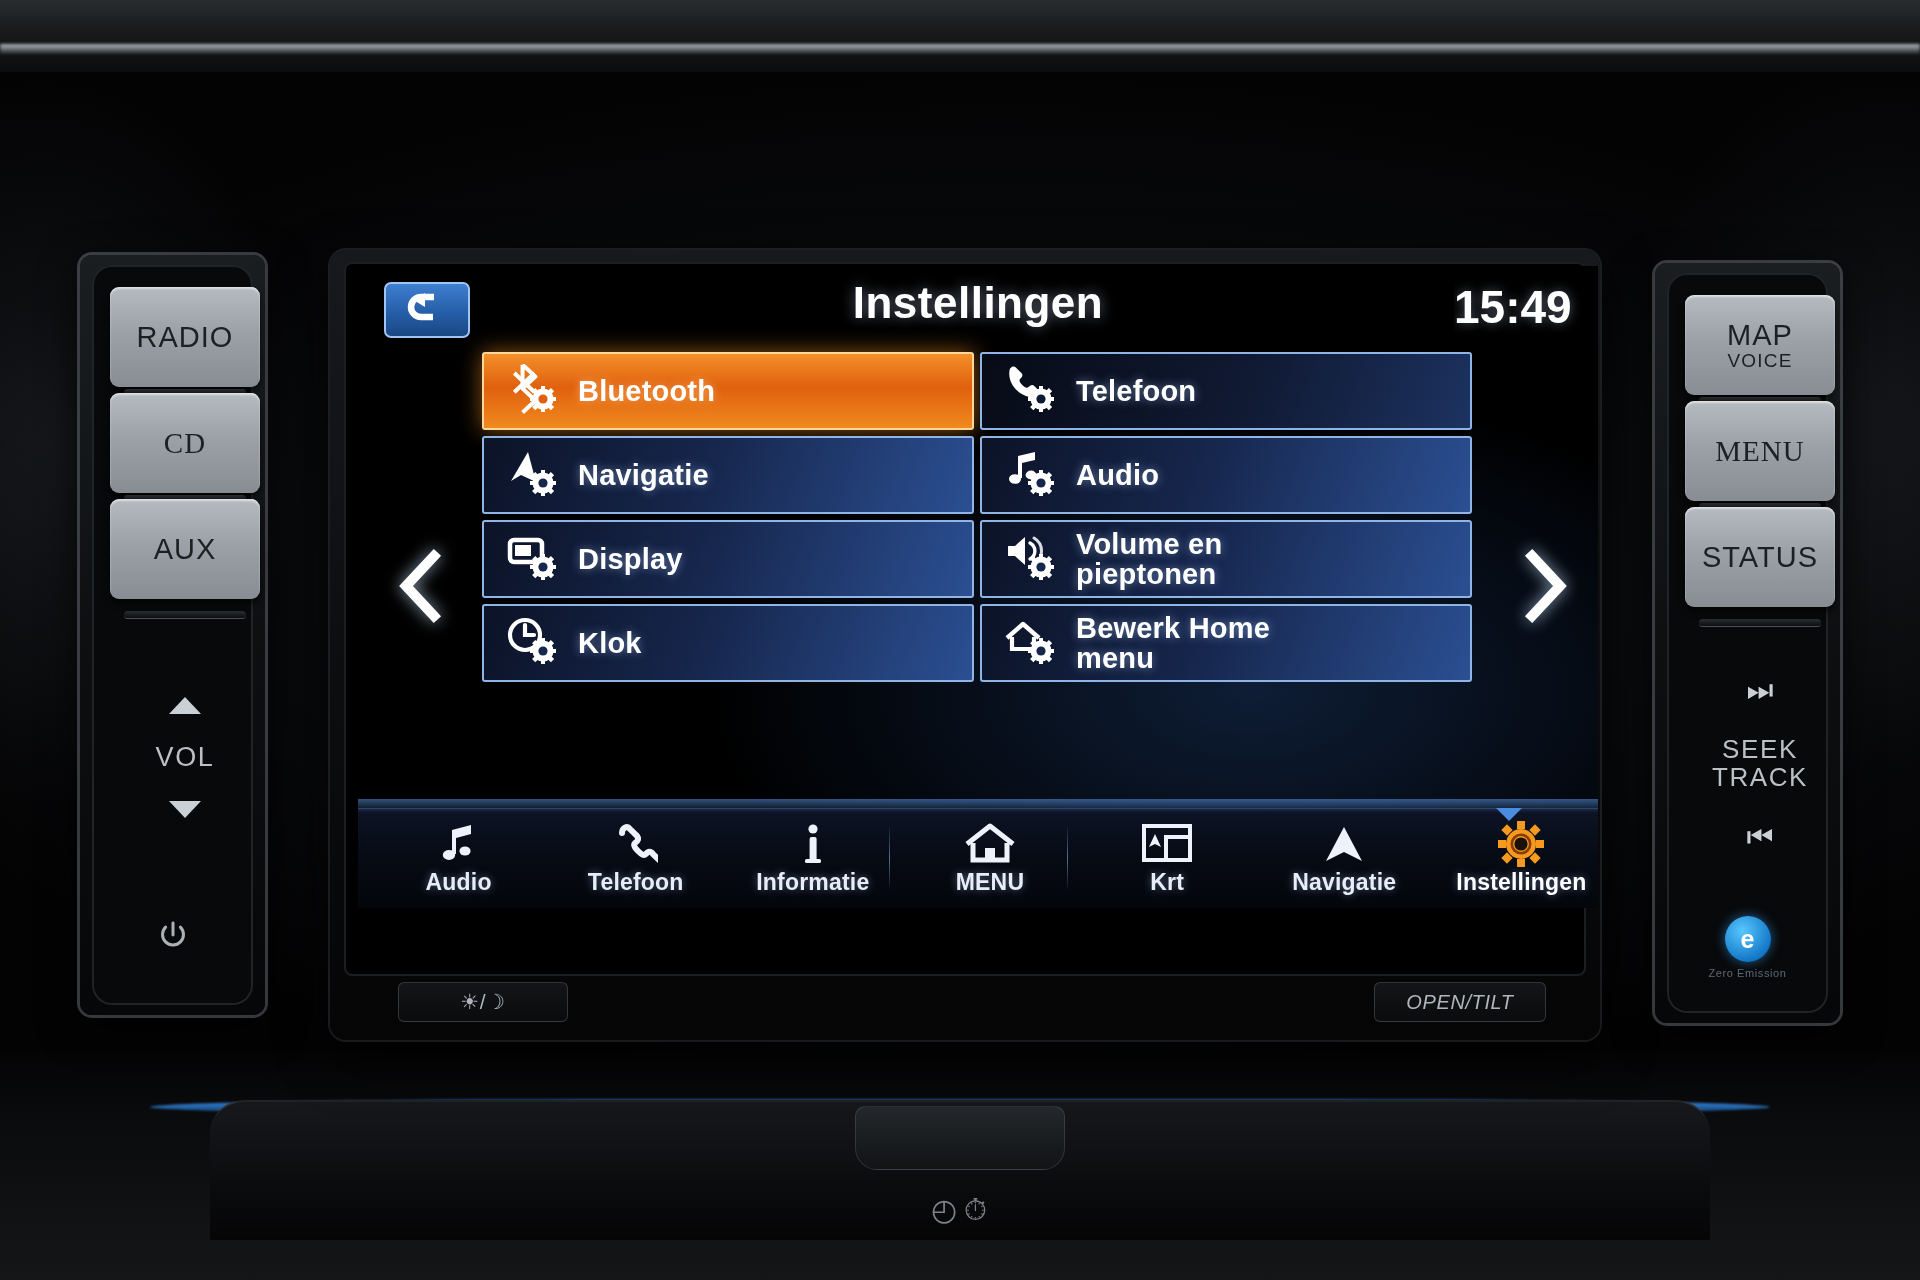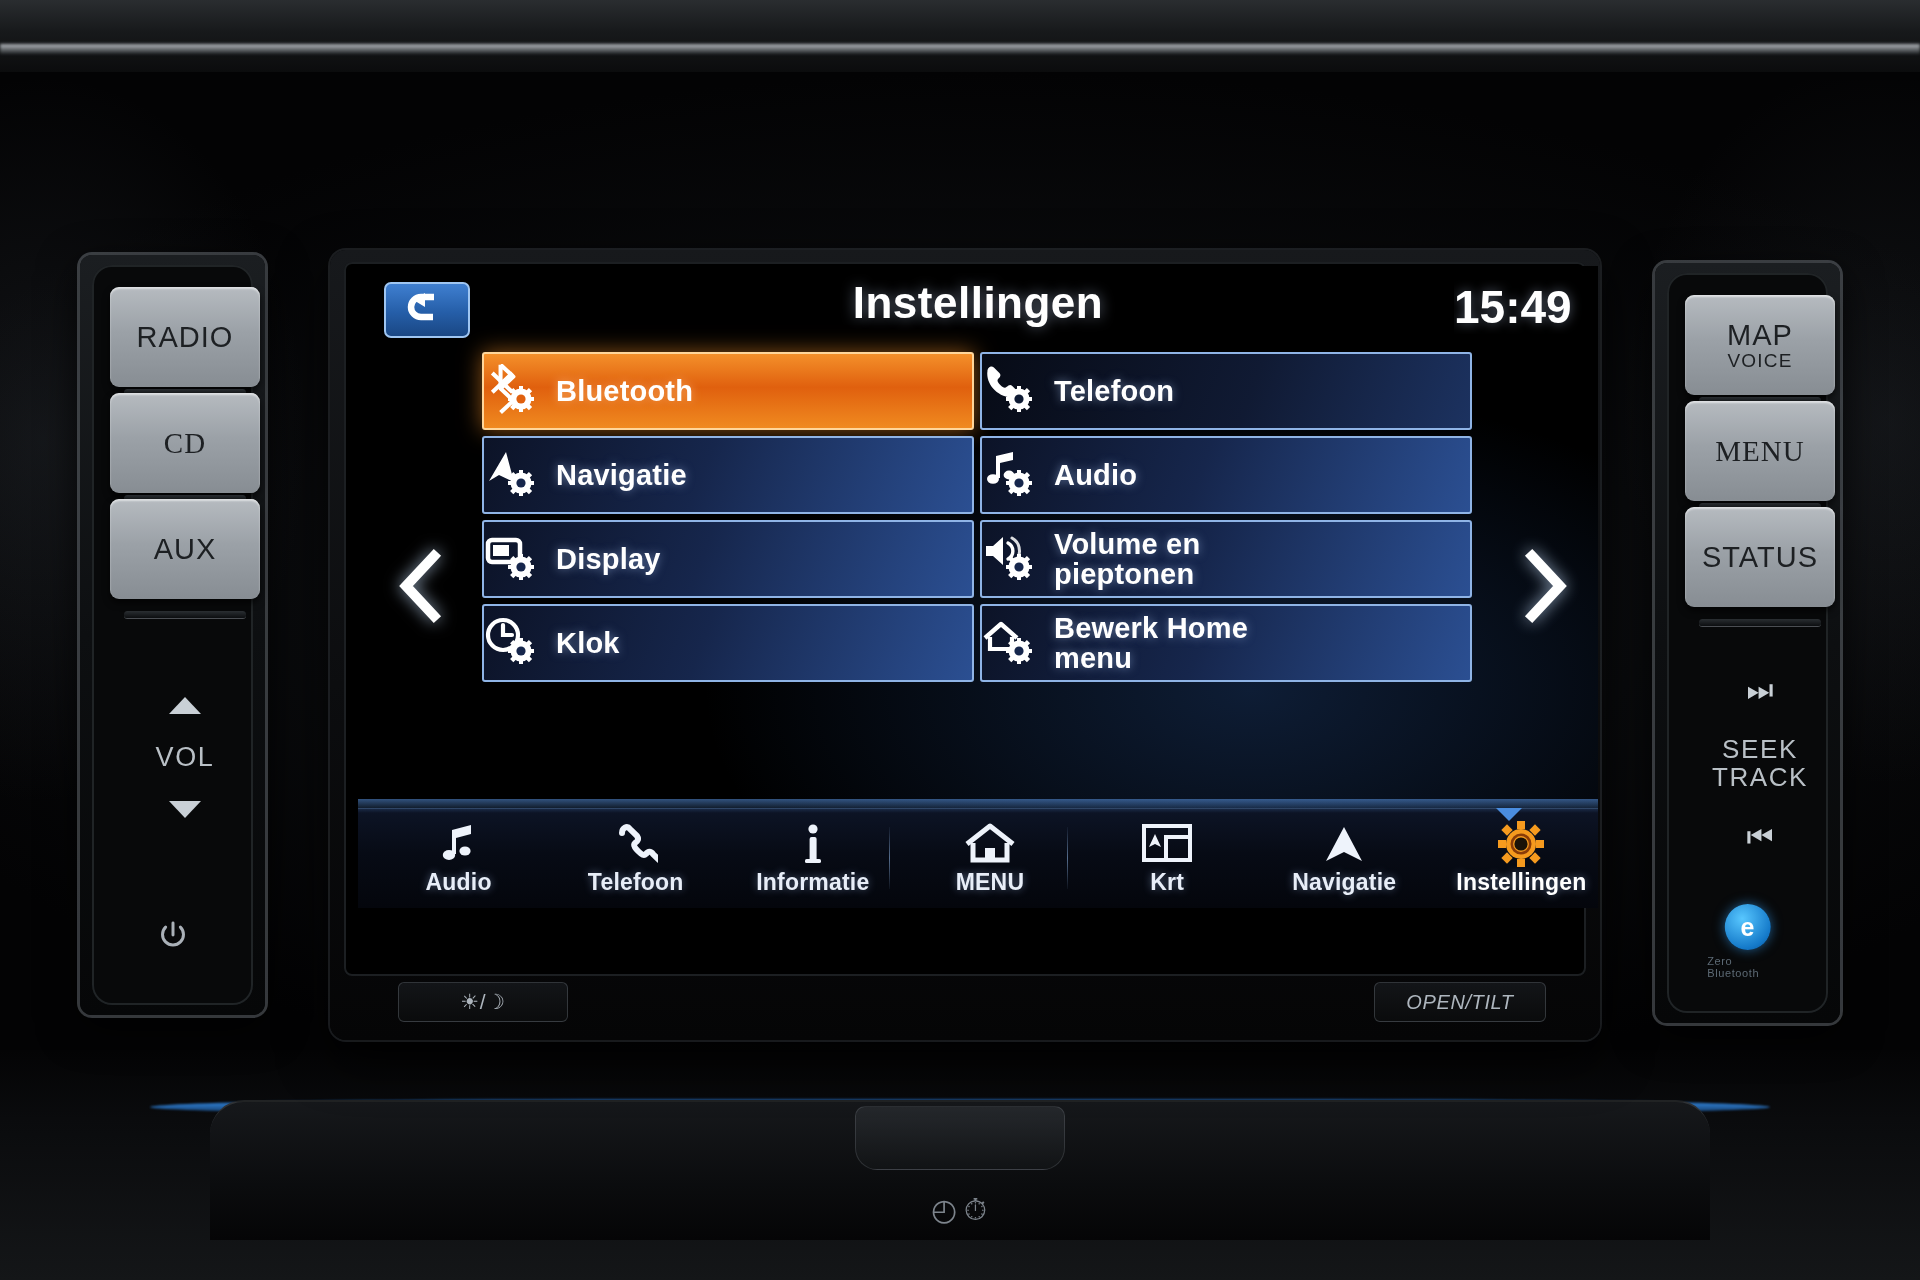--- a/index.html
+++ b/index.html
@@ -127,20 +127,21 @@
   .tilewrap { position:absolute; left:0; top:86px; width:1240px; height:432px; }
   .grid {
     position:absolute; left:124px; top:0; width:990px;
     display:grid; grid-template-columns: 1fr 1fr; gap:6px 6px;
   }
   .tile {
     position:relative; height:78px;
     border:2px solid #8fb4e6;
     border-radius:3px;
     display:flex; align-items:center;
+    padding-left:22px;
     overflow:hidden;
   }
   .tile .lbl {
     color:#ffffff; font-size:29px; font-weight:bold; line-height:1.04;
     margin-left:16px; letter-spacing:.2px;
     text-shadow: 0 0 10px rgba(180,210,255,.5);
     white-space:pre-line;
   }
   .tile .ico { width:56px; height:54px; flex:0 0 56px; position:relative; }
   .tile.blue   { background: linear-gradient(110deg,#0c1327 0%,#16264c 45%,#2b4f92 100%); }
@@ -652,18 +653,18 @@
 
       <div class="rocker" style="top:366px;height:250px">
         <span style="font-size:30px;color:#c9d0d6">⏭</span>
         <span class="rlbl two" style="white-space:pre-line">SEEK
 TRACK</span>
         <span style="font-size:30px;color:#c9d0d6">⏮</span>
       </div>
 
       <div class="zeroemission">
         <span class="ze-circle">e</span>
-        <span class="ze-txt">Zero Bluetooth</span>
+        <span class="ze-txt">Zero Emission</span>
       </div>
     </div>
   </div>
 
 </div>
 
 </body></html>

